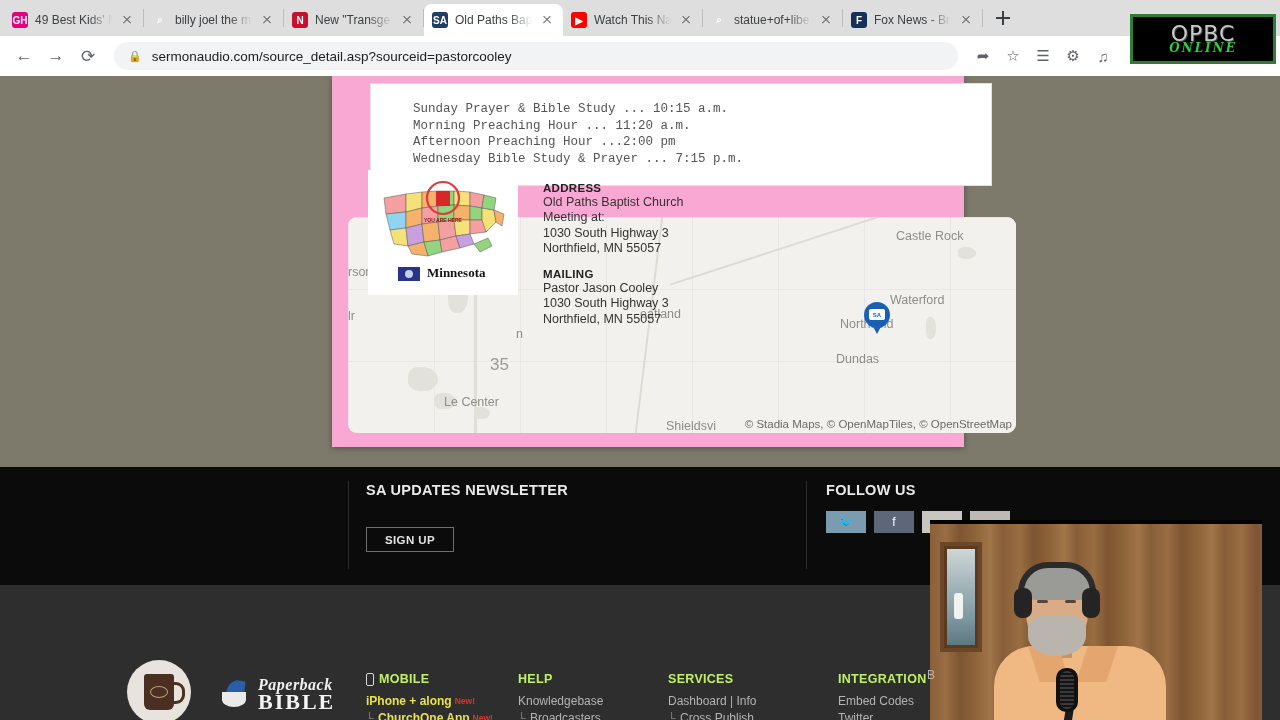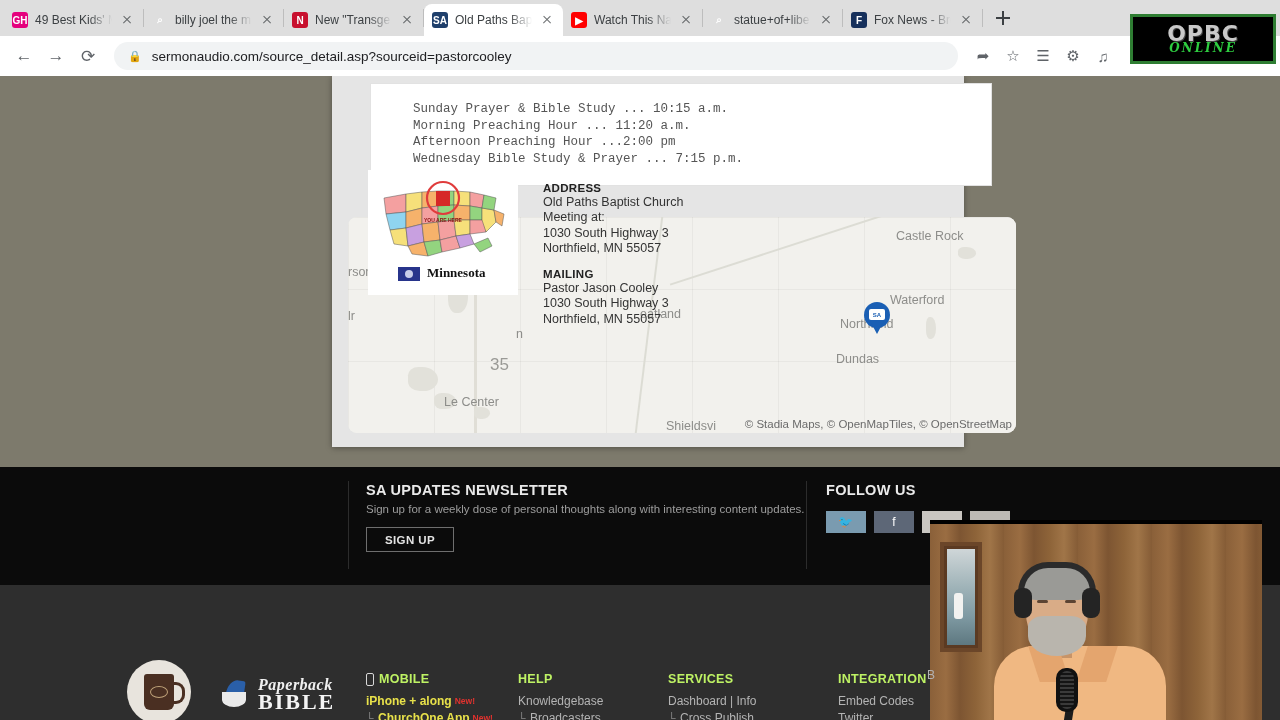--- a/index.html
+++ b/index.html
@@ -80,41 +80,41 @@
   }
 
   
   .opbc-logo {
     position: absolute; left: 1130px; top: 14px; width: 146px; height: 50px;
     background: #000; border: 3px solid #2e7d32; z-index: 40;
     display: flex; align-items: center; justify-content: center;
     flex-direction: column; overflow: hidden;
   }
   .opbc-main {
-    font-family: "DejaVu Sans", sans-serif; font-weight: bold; font-size: 22px;
+    font-family: "DejaVu Sans", sans-serif; font-weight: normal; font-size: 22px;
     color: #c9c9c9; letter-spacing: 1px; line-height: .95;
     text-shadow: 1px 1px 0 #444;
     text-align: center;
   }
   .opbc-sub {
     font-family: "DejaVu Serif", serif; font-weight: bold; font-style: italic;
     font-size: 12px; color: #2ecc40; letter-spacing: 2px; line-height: 1;
     margin-top: -2px;
   }
 
   
   .viewport {
     position: absolute; left: 0; top: 76px; width: 1280px; height: 644px;
     background: #7d7a6c; overflow: hidden;
   }
 
   
   .content-card {
     position: absolute; left: 332px; top: 0px; width: 632px; height: 371px;
-    background: #e5e5e5; box-shadow: 0 1px 6px rgba(0,0,0,.35);
+    background: #f9a8d4; box-shadow: 0 1px 6px rgba(0,0,0,.35);
   }
   .schedule-box {
     position: absolute; left: 38px; top: 7px; width: 622px; height: 103px;
     border: 1px solid #e2e2e2; background: #fff;
     padding: 17px 0 0 42px;
   }
   .schedule-line {
     font-family: "Liberation Mono", monospace;
     font-size: 12.5px; color: #555; line-height: 16.5px; white-space: pre;
   }
@@ -588,21 +588,20 @@
         <div class="addr-line">Northfield, MN 55057</div>
       </div>
     </div>
   </div>
 
   <div class="newsletter">
     <div class="nl-inner">
       <div class="nl-divider-left"></div>
       <div class="nl-divider-mid"></div>
       <div class="nl-title">SA UPDATES NEWSLETTER</div>
-      <div class="nl-desc">Sign up for a weekly dose of personal thoughts along with interesting content updates.</div>
       <div class="nl-btn">SIGN UP</div>
 
       <div class="follow-title">FOLLOW US</div>
       <div class="social-row">
         <div class="social-btn sb-tw">🐦</div>
         <div class="social-btn sb-fb">f</div>
         <div class="social-btn sb-gray"></div>
         <div class="social-btn sb-gray2"></div>
       </div>
     </div>

